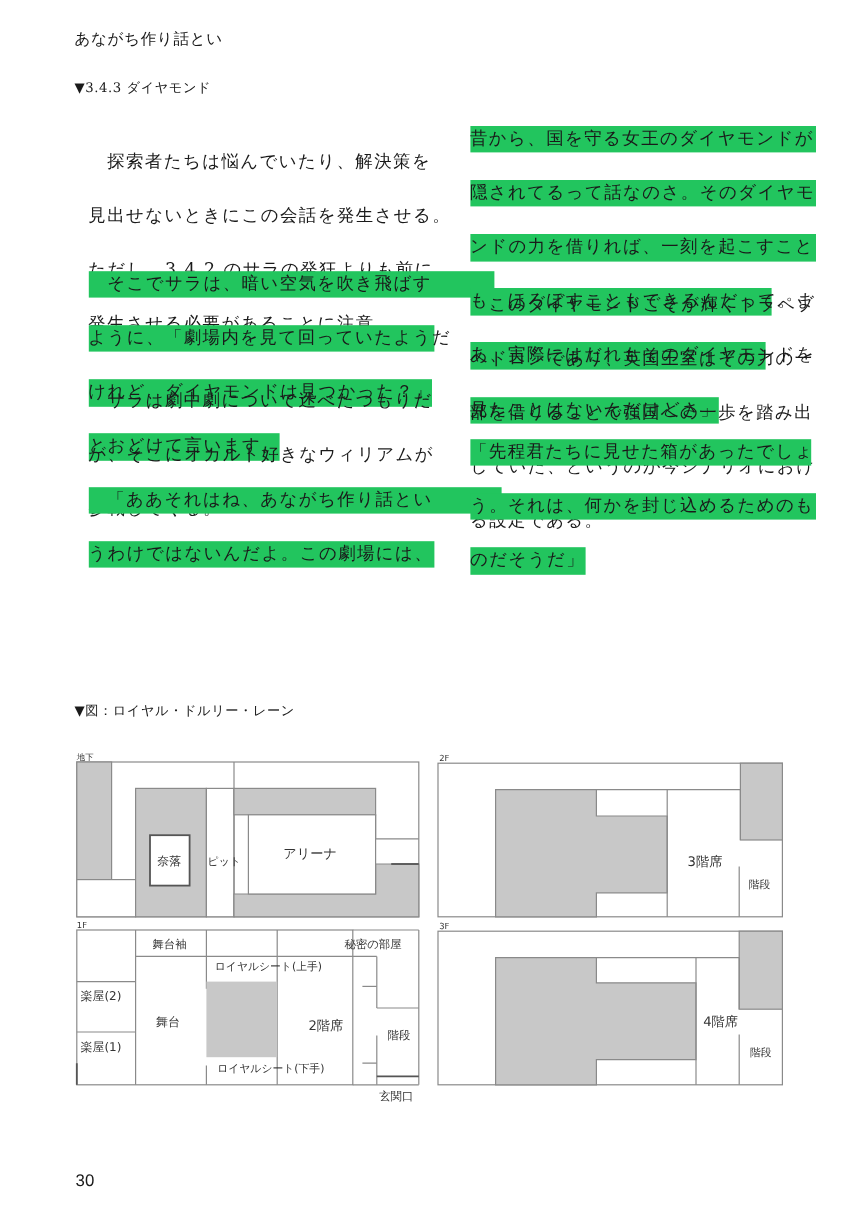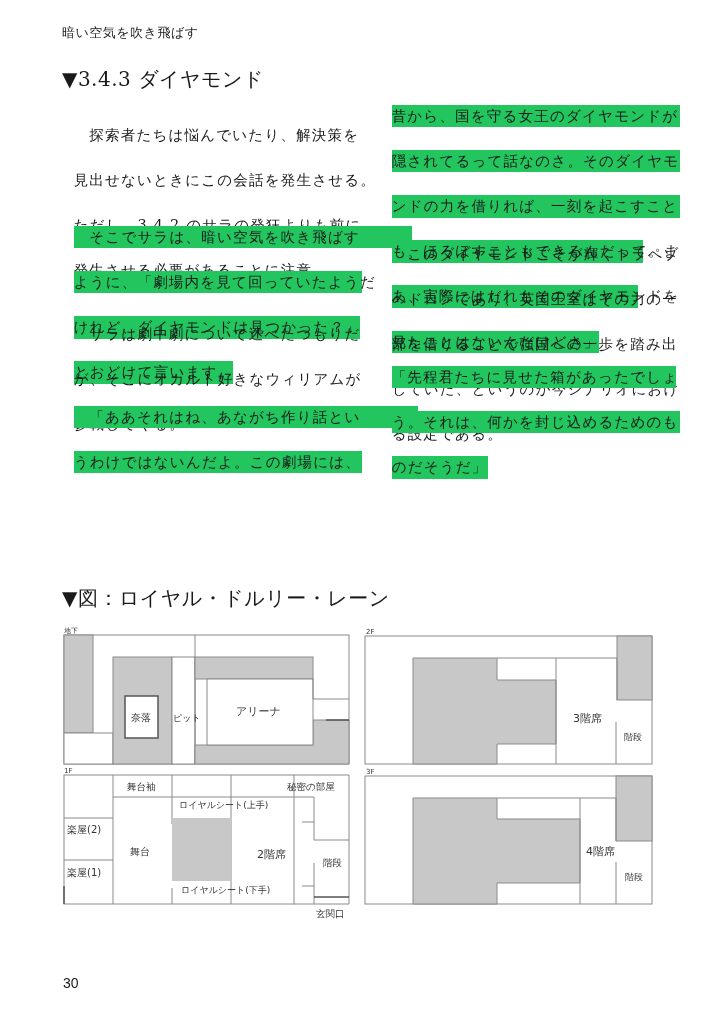--- a/index.html
+++ b/index.html
@@ -1,31 +1,31 @@
 <!DOCTYPE html>
 <html><head>
 <meta charset="utf-8">
 <style>
   html, body { margin: 0; padding: 0; background: #ffffff; }
   body { width: 721px; height: 1024px; position: relative; overflow: hidden;
          font-family: "DejaVu Serif", "Liberation Serif", serif; color: #1a1a1a; }
   .abs { position: absolute; }
   .header { left: 62px; top: 24px; font-size: 13px; letter-spacing: 0.5px; }
-  .heading { font-size: 20px; letter-spacing: 0.5px; }
+  .heading { font-size: 11px; letter-spacing: 0.5px; }
   .para { font-size: 14.5px; line-height: 22.6px; letter-spacing: 1.2px; white-space: pre; }
   .hl span.ln { background: #22c55e; }
   .ln { display: inline-block; }
   .plan { position: absolute; left: 0; top: 0; }
   .pagenum { left: 63px; top: 975px; font-family: "Liberation Sans", sans-serif; font-size: 14px; }
   svg text { font-family: "DejaVu Sans", "Liberation Sans", sans-serif; fill: #333; }
 </style>
 </head>
 <body>
 
-<div class="abs header">暗い空気を吹き飛ばす</div>
+<div class="abs header">あながち作り話とい</div>
 
 <div class="abs heading" style="left:62px; top:66px;">▼3.4.3 ダイヤモンド</div>
 
 <div class="abs para" style="left:62px; top:101px;">
   <span class="ln">　探索者たちは悩んでいたり、解決策を</span><br>
   <span class="ln">見出せないときにこの会話を発生させる。</span><br>
   <span class="ln">ただし、3.4.2 のサラの発狂よりも前に</span><br>
   <span class="ln">発生させる必要があることに注意。</span>
 </div>
 

